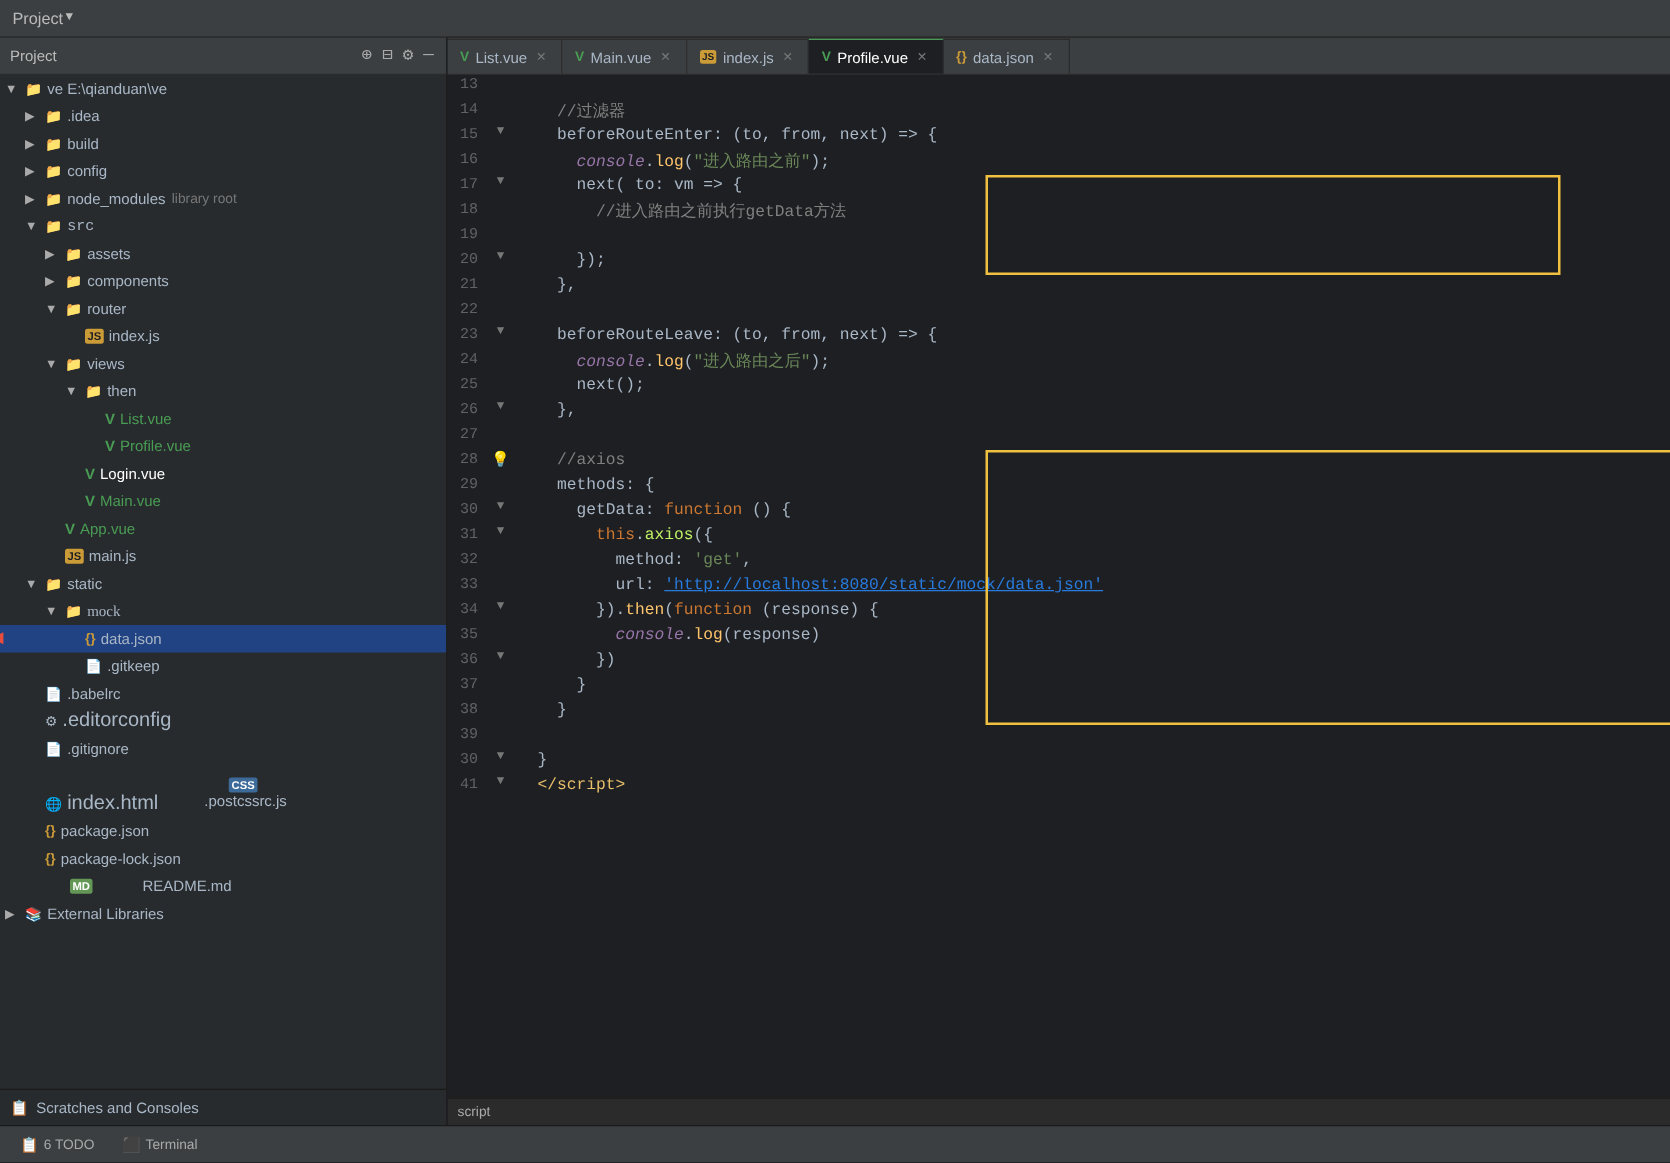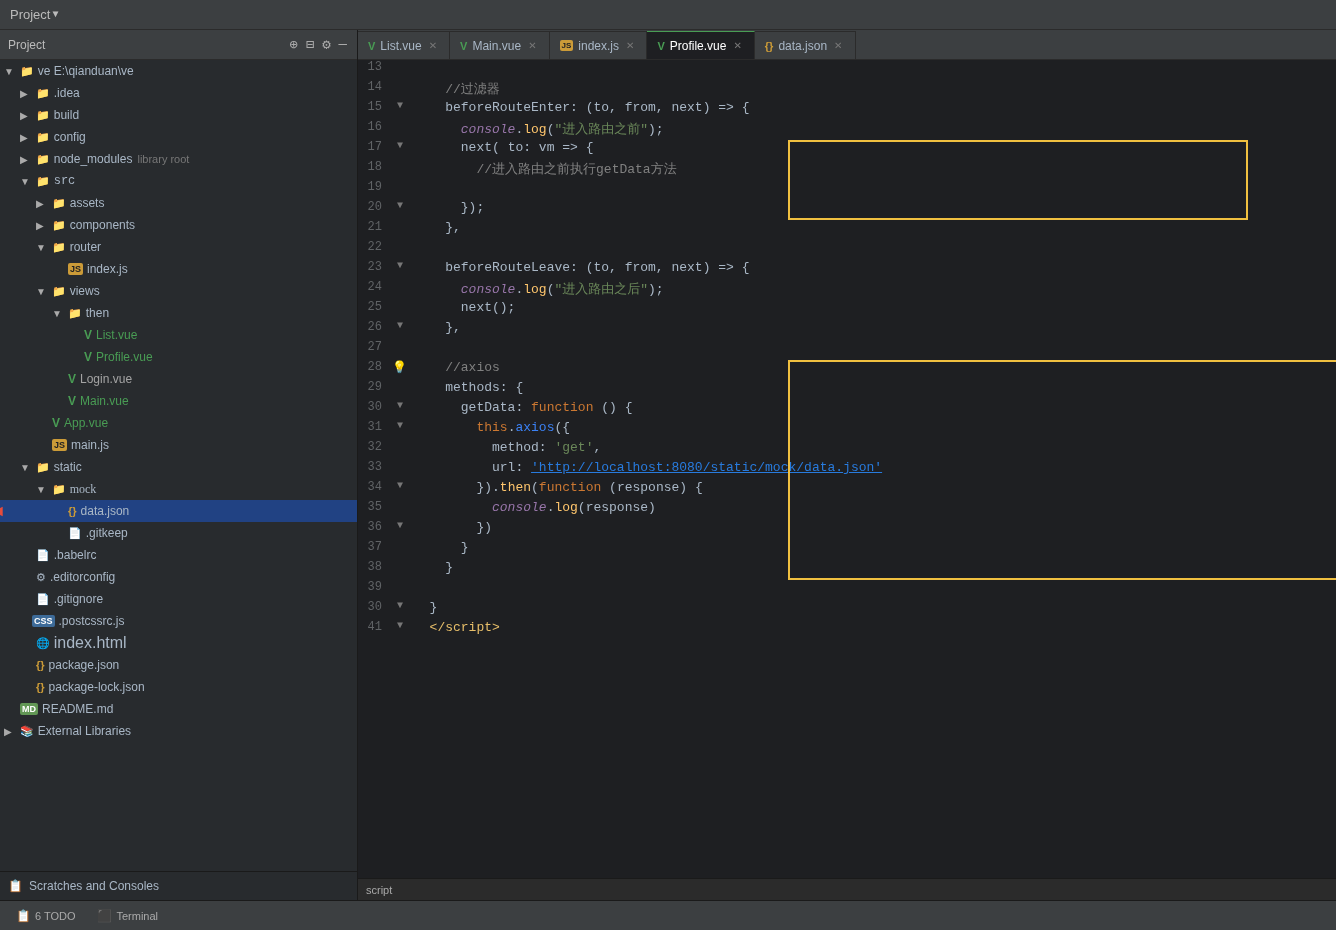--- a/index.html
+++ b/index.html
@@ -322,21 +322,21 @@
         <span style="font-size:12px;font-family:sans-serif;color:#499c54;">List.vue</span>
       </div>
       <div class="tree-item" style="padding-left:68px;">
         <span class="arrow" style="visibility:hidden;">▶</span>
         <span class="file-icon" style="color:#499c54;font-weight:bold;font-size:12px;margin-right:4px;">V</span>
         <span style="font-size:12px;font-family:sans-serif;color:#499c54;">Profile.vue</span>
       </div>
       <div class="tree-item" style="padding-left:52px;">
         <span class="arrow" style="visibility:hidden;">▶</span>
         <span class="file-icon" style="color:#499c54;font-weight:bold;font-size:12px;margin-right:4px;">V</span>
-        <span style="font-size:12px;font-family:sans-serif;color:#a3a3a3;">Login.vue</span>
+        <span style="font-size:12px;font-family:sans-serif;color:#ffffff;">Login.vue</span>
       </div>
       <div class="tree-item" style="padding-left:52px;">
         <span class="arrow" style="visibility:hidden;">▶</span>
         <span class="file-icon" style="color:#499c54;font-weight:bold;font-size:12px;margin-right:4px;">V</span>
         <span style="font-size:12px;font-family:sans-serif;color:#499c54;">Main.vue</span>
       </div>
       <div class="tree-item" style="padding-left:36px;">
         <span class="arrow" style="visibility:hidden;">▶</span>
         <span class="file-icon" style="color:#499c54;font-weight:bold;font-size:12px;margin-right:4px;">V</span>
         <span style="font-size:12px;font-family:sans-serif;color:#499c54;">App.vue</span>
@@ -369,48 +369,48 @@
         <span style="font-size:12px;font-family:sans-serif;">.gitkeep</span>
       </div>
       <div class="tree-item" style="padding-left:20px;">
         <span class="arrow" style="visibility:hidden;">▶</span>
         <span class="file-icon" style="font-size:11px;margin-right:4px;">📄</span>
         <span style="font-size:12px;font-family:sans-serif;">.babelrc</span>
       </div>
       <div class="tree-item" style="padding-left:20px;">
         <span class="arrow" style="visibility:hidden;">▶</span>
         <span class="file-icon" style="font-size:11px;margin-right:4px;">⚙</span>
-        <span style="font-size:12px;font-family:sans-serif;text-align:center;">.editorconfig</span>
+        <span style="font-size:16px;font-family:sans-serif;text-align:center;">.editorconfig</span>
       </div>
       <div class="tree-item" style="padding-left:20px;">
         <span class="arrow" style="visibility:hidden;">▶</span>
         <span class="file-icon" style="font-size:11px;margin-right:4px;">📄</span>
         <span style="font-size:12px;font-family:sans-serif;">.gitignore</span>
       </div>
-      <div class="tree-item" style="padding-left:16px;">
+      <div class="tree-item" style="padding-left:36px;flex-direction:column;">
         <span class="arrow" style="visibility:hidden;">▶</span>
         <span class="file-icon" style="background:#3d6b99;color:#fff;font-size:9px;padding:1px 2px;border-radius:2px;margin-right:4px;font-weight:bold;">CSS</span>
         <span style="font-size:12px;font-family:sans-serif;">.postcssrc.js</span>
       </div>
       <div class="tree-item" style="padding-left:20px;">
         <span class="arrow" style="visibility:hidden;">▶</span>
         <span class="file-icon" style="font-size:11px;margin-right:4px;">🌐</span>
         <span style="font-size:16px;font-family:sans-serif;">index.html</span>
       </div>
       <div class="tree-item" style="padding-left:20px;">
         <span class="arrow" style="visibility:hidden;">▶</span>
         <span class="file-icon" style="color:#cb9b38;font-size:11px;margin-right:4px;font-weight:bold;">{}</span>
         <span style="font-size:12px;font-family:sans-serif;">package.json</span>
       </div>
       <div class="tree-item" style="padding-left:20px;">
         <span class="arrow" style="visibility:hidden;">▶</span>
         <span class="file-icon" style="color:#cb9b38;font-size:11px;margin-right:4px;font-weight:bold;">{}</span>
         <span style="font-size:12px;font-family:sans-serif;">package-lock.json</span>
       </div>
-      <div class="tree-item" style="">
+      <div class="tree-item" style="gap:36px;">
         <span class="arrow" style="visibility:hidden;">▶</span>
         <span class="file-icon" style="background:#629755;color:#fff;font-size:9px;padding:1px 2px;border-radius:2px;margin-right:4px;font-weight:bold;">MD</span>
         <span style="font-size:12px;font-family:sans-serif;">README.md</span>
       </div>
       <div class="tree-item" style="padding-left:4px;">
         <span class="arrow">▶</span>
         <span class="file-icon" style="font-size:11px;margin-right:4px;">📚</span>
         <span style="font-size:12px;font-family:sans-serif;">External Libraries</span>
       </div>
     </div>
@@ -578,21 +578,21 @@
 
           <div class="code-line">
             <span class="line-num">30</span>
             <span class="gutter-cell" style="color:#777;">▼</span>
             <span class="code-text">&nbsp;&nbsp;&nbsp;&nbsp;&nbsp;&nbsp;<span style="color:#a9b7c6;">getData: </span><span style="color:#cc7832;">function</span><span style="color:#a9b7c6;"> () {</span></span>
           </div>
 
           <div class="code-line">
             <span class="line-num">31</span>
             <span class="gutter-cell" style="color:#777;">▼</span>
-            <span class="code-text">&nbsp;&nbsp;&nbsp;&nbsp;&nbsp;&nbsp;&nbsp;&nbsp;<span style="color:#cc7832;">this</span><span style="color:#a9b7c6;">.</span><span style="color:#3b82f6;">axios</span><span style="color:#a9b7c6;">({</span></span>
+            <span class="code-text">&nbsp;&nbsp;&nbsp;&nbsp;&nbsp;&nbsp;&nbsp;&nbsp;<span style="color:#cc7832;">this</span><span style="color:#a9b7c6;">.</span><span style="color:#bef264;">axios</span><span style="color:#a9b7c6;">({</span></span>
           </div>
 
           <div class="code-line">
             <span class="line-num">32</span>
             <span class="gutter-cell"></span>
             <span class="code-text">&nbsp;&nbsp;&nbsp;&nbsp;&nbsp;&nbsp;&nbsp;&nbsp;&nbsp;&nbsp;<span style="color:#a9b7c6;">method: </span><span style="color:#6a8759;">'get'</span><span style="color:#a9b7c6;">,</span></span>
           </div>
 
           <div class="code-line">
             <span class="line-num">33</span>

